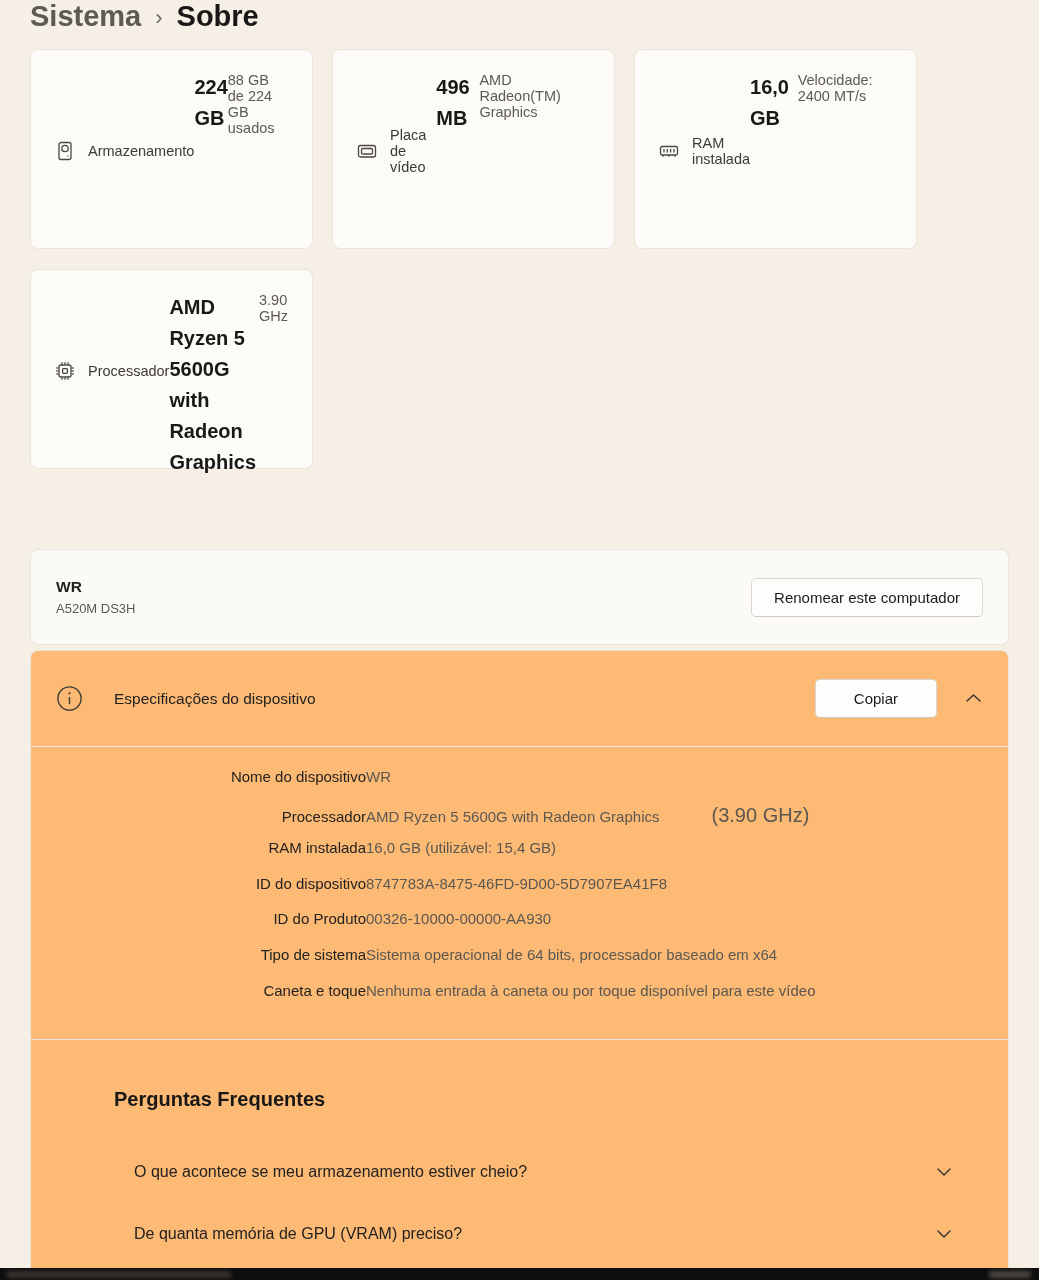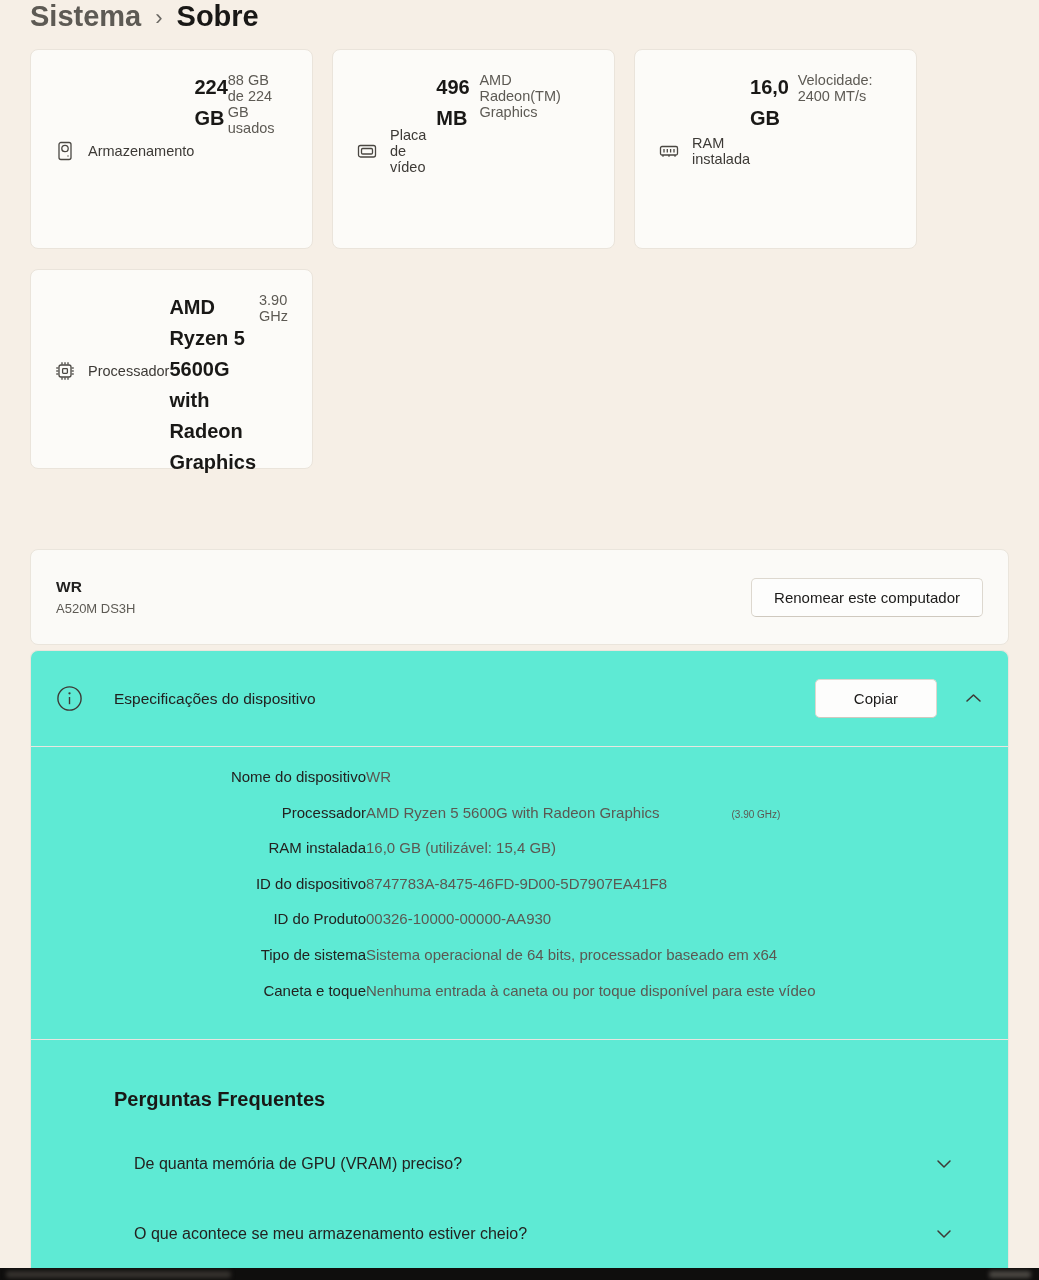--- a/index.html
+++ b/index.html
@@ -63,21 +63,21 @@
     border-radius: 5px;
     font-size: 15px; color: #1b1a19;
     font-family: inherit;
     cursor: pointer;
   }
   .rename-btn { padding: 10px 22px; }
 
   
   .expander-card {
     margin-top: 5px;
-    background: #5eead4;
+    background: #fdba74;
     border: 1px solid #eae5dc;
     border-bottom: none;
     border-radius: 8px 8px 0 0;
     min-height: 578px;
   }
   .expander-header {
     height: 95px;
     display: flex; align-items: center;
     padding: 0 25px;
     cursor: pointer;
@@ -87,21 +87,21 @@
   .copy-btn { padding: 10px 38px; margin-right: 27px; }
   .chev { width: 19px; height: 17px; display: inline-flex; cursor: pointer; }
 
   .divider { height: 1px; background: #e9e6e0; }
 
   
   .spec-table { padding: 21px 25px 22px 115px; text-align: right; }
   .spec-row { display: flex; align-items: baseline; height: 35.6px; }
   .spec-label { width: 220px; flex: 0 0 auto; font-size: 15px; color: #232220; }
   .spec-value { font-size: 15px; color: #5b5852; }
-  .spec-extra { font-size: 10px; color: #5b5852; margin-left: 72px; }
+  .spec-extra { font-size: 20px; color: #5b5852; margin-left: 52px; }
 
   
   .faq { padding: 0 25px 30px 83px; margin-top: 48px; }
   .faq-title { margin-top: 32px; font-size: 20px; font-weight: 600; color: #191816; }
   .faq-item {
     display: flex; align-items: center; justify-content: space-between;
     padding: 0 30px 0 20px;
     cursor: pointer;
   }
   .faq-item.first { margin-top: 44px; }
@@ -283,37 +283,37 @@
         <span class="spec-label">Caneta e toque</span>
         <span class="spec-value">Nenhuma entrada à caneta ou por toque disponível para este vídeo</span>
       </div>
     </div>
 
     <div class="divider"></div>
 
     <div class="faq">
       <div class="faq-title">Perguntas Frequentes</div>
 
+      <div class="faq-item second">
+        <span class="faq-q">O que acontece se meu armazenamento estiver cheio?</span>
+        <span class="faq-chev">
+          <svg viewBox="0 0 18 14" width="18" height="14" fill="none" stroke="#3d3a36" stroke-width="1.5" stroke-linecap="round" stroke-linejoin="round">
+            <path d="M3 4 L9 10 L15 4"></path>
+          </svg>
+        </span>
+      </div>
+
       <div class="faq-item first">
         <span class="faq-q">De quanta memória de GPU (VRAM) preciso?</span>
         <span class="faq-chev">
           <svg viewBox="0 0 18 14" width="18" height="14" fill="none" stroke="#3d3a36" stroke-width="1.5" stroke-linecap="round" stroke-linejoin="round">
             <path d="M3 4 L9 10 L15 4"></path>
           </svg>
         </span>
       </div>
-
-      <div class="faq-item second">
-        <span class="faq-q">O que acontece se meu armazenamento estiver cheio?</span>
-        <span class="faq-chev">
-          <svg viewBox="0 0 18 14" width="18" height="14" fill="none" stroke="#3d3a36" stroke-width="1.5" stroke-linecap="round" stroke-linejoin="round">
-            <path d="M3 4 L9 10 L15 4"></path>
-          </svg>
-        </span>
-      </div>
     </div>
 
   </div>
 </div>
 
 <div class="bottom-bar">
   <div class="bottom-smudge-left"></div>
   <div class="bottom-smudge-right"></div>
 </div>
 

